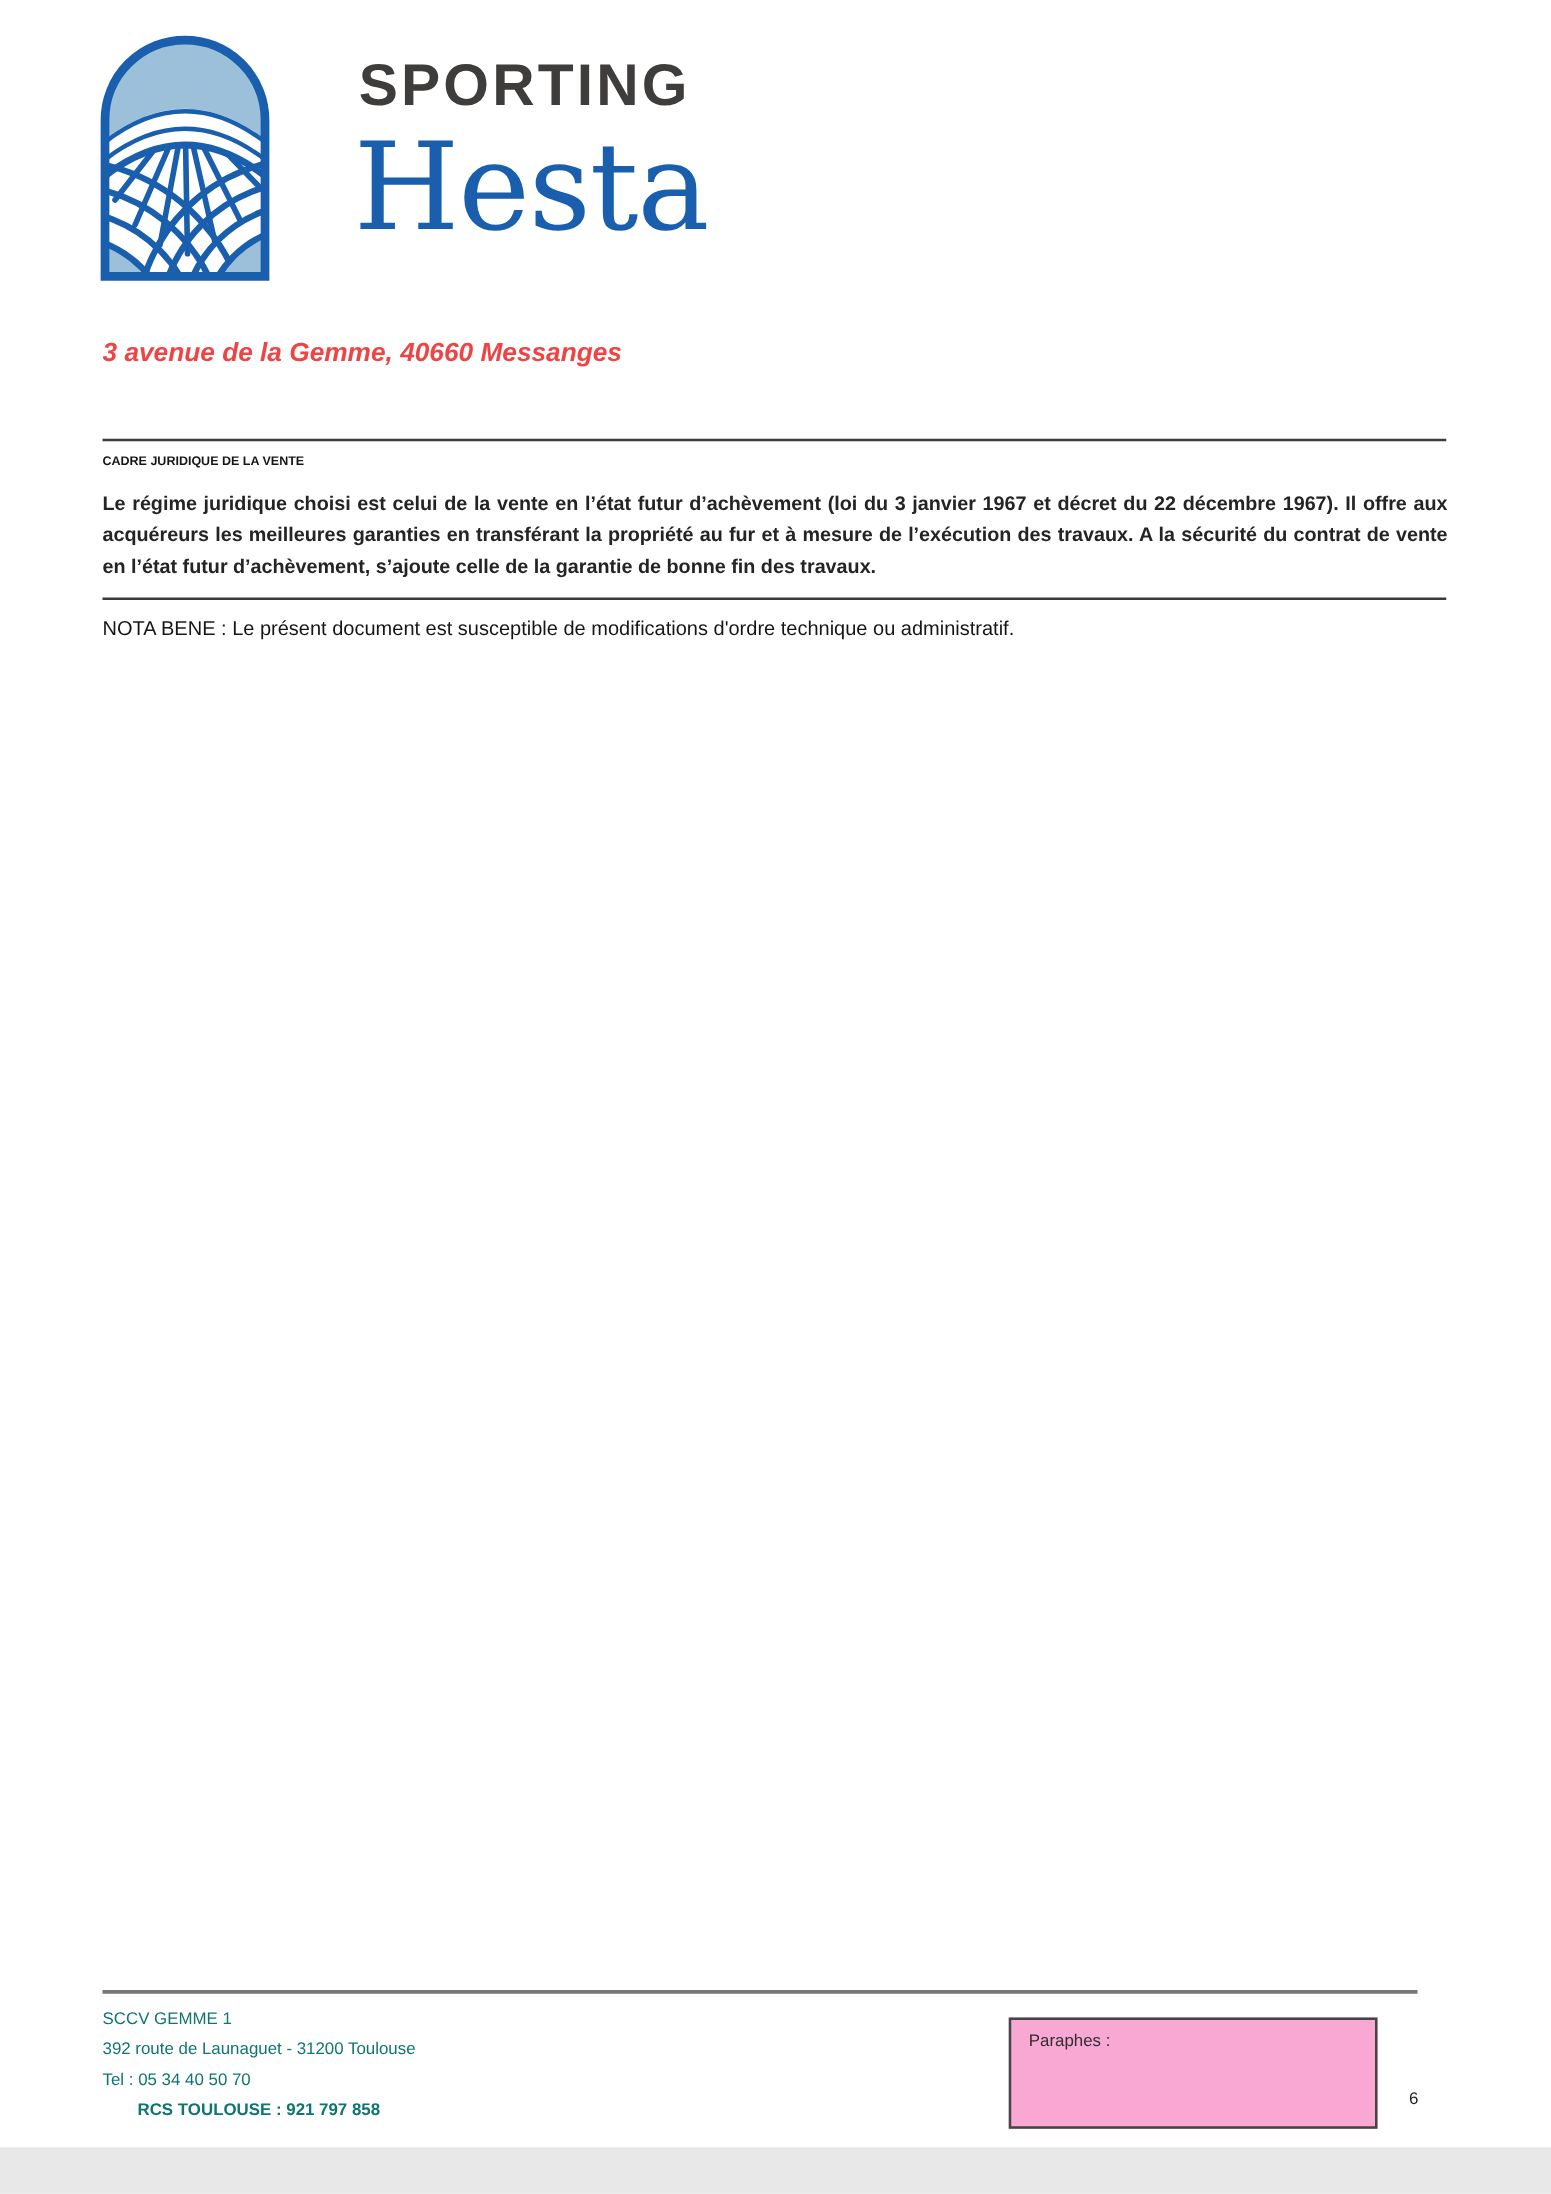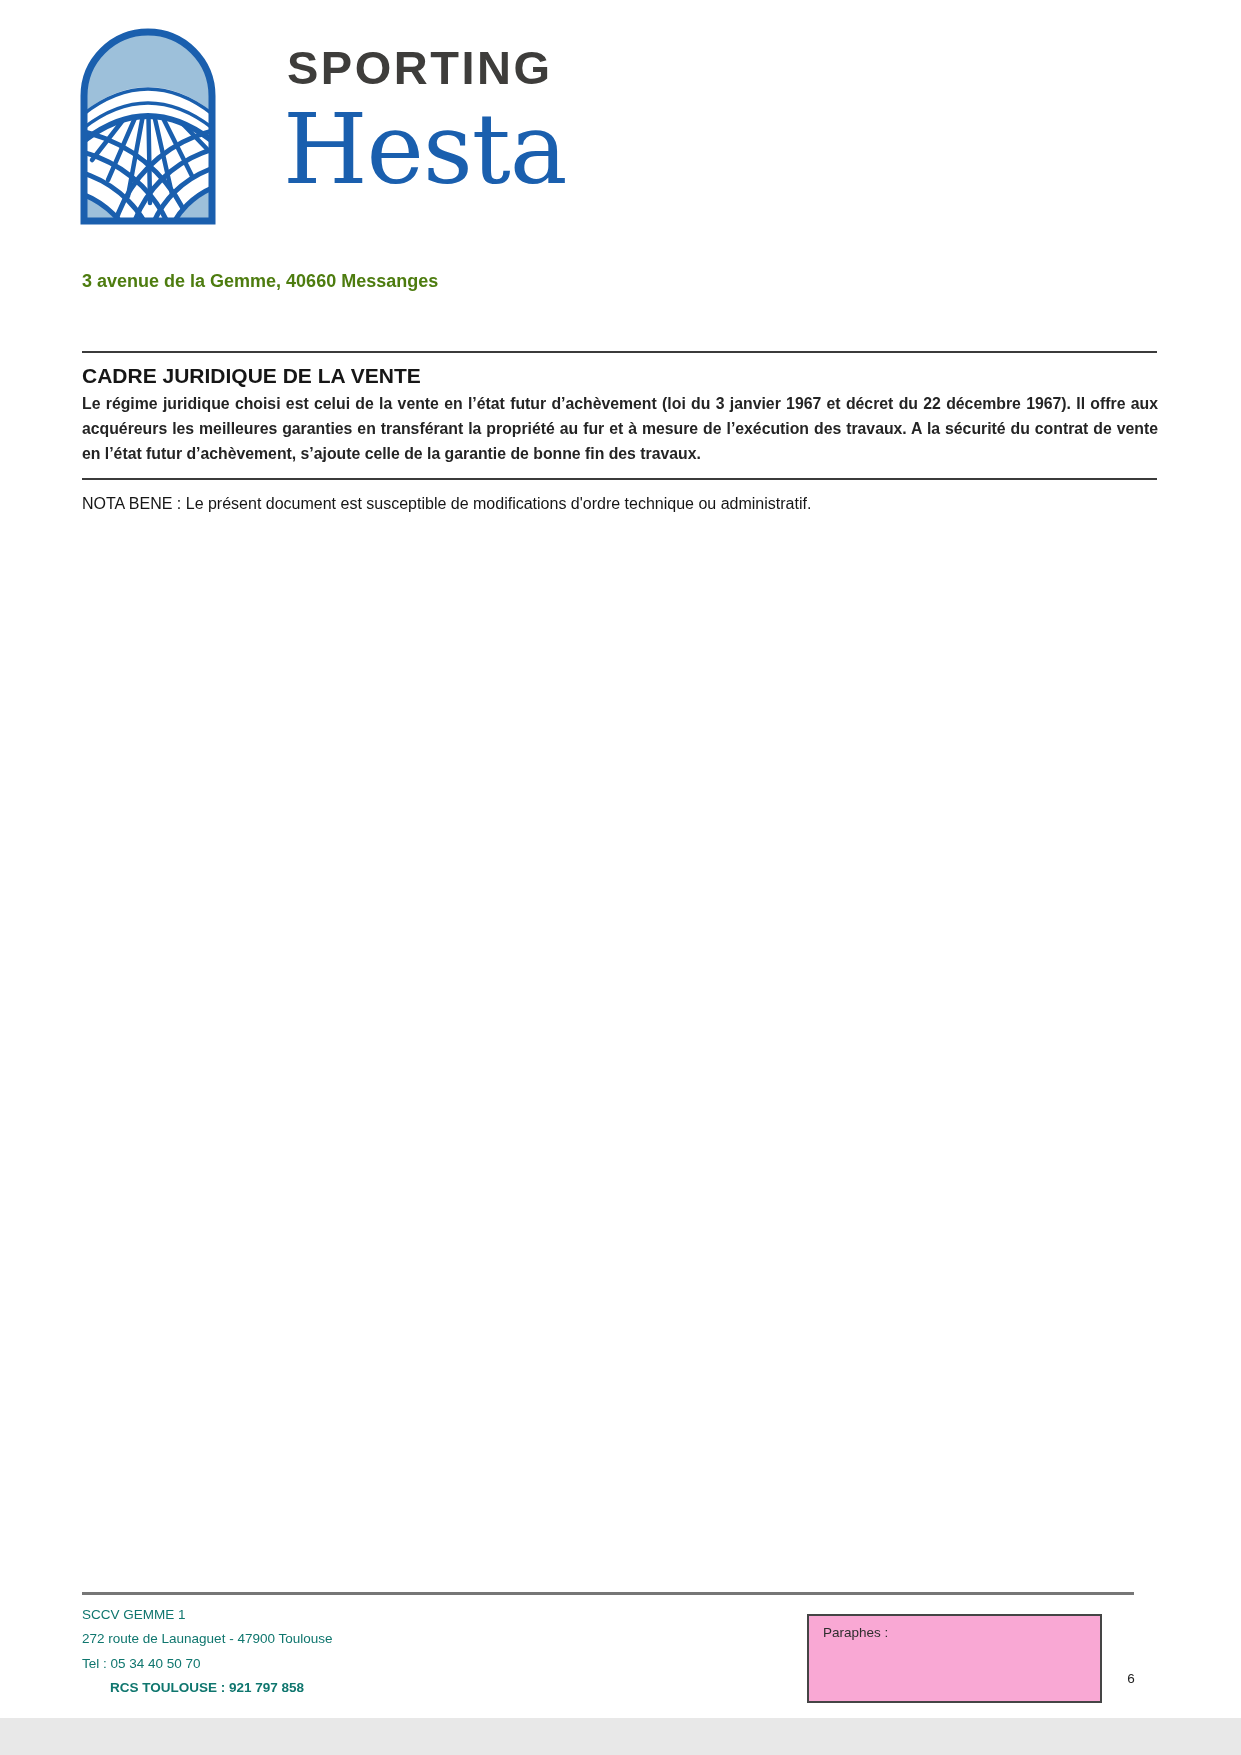--- a/index.html
+++ b/index.html
@@ -27,32 +27,32 @@
     font-size:47px; font-weight:700; letter-spacing:2.5px;
     color:var(--brand-dark); line-height:1; white-space:nowrap;
   }
   .brand-hesta{
     position:absolute; left:283px; top:99px;
     font-family:"DejaVu Serif", serif; font-size:97px; font-weight:400;
     color:var(--brand-blue); line-height:1.05; letter-spacing:-1px; white-space:nowrap;
   }
   .address{
     position:absolute; left:82px; top:271px;
-    font-size:18px; font-weight:700; color:#4d7c0f; white-space:nowrap;
+    font-size:21px; font-weight:700; color:#ef4444; white-space:nowrap;font-style:italic;
   }
 
   
   .rule{ position:absolute; left:82px; width:1075px; border:none; border-top:2px solid var(--rule-dark); }
   .rule-1{ top:351px; }
   .rule-2{ top:478px; }
 
   
   .section-title{
     position:absolute; left:82px; top:364px;
-    font-size:21px; font-weight:700; color:#161616; white-space:nowrap;
+    font-size:10px; font-weight:700; color:#161616; white-space:nowrap;
   }
   .section-body{
     position:absolute; left:82px; top:391px; width:1076px;
     font-size:15.8px; line-height:25.2px; color:#242424; text-align:justify;font-weight:bold;
   }
   .nota{
     position:absolute; left:82px; top:495px;
     font-size:16px; font-weight:400; color:#161616; white-space:nowrap;
   }
 
@@ -140,21 +140,21 @@
 
   <hr class="rule rule-1">
   <h2 class="section-title">CADRE JURIDIQUE DE LA VENTE</h2>
   <p class="section-body">Le régime juridique choisi est celui de la vente en l’état futur d’achèvement (loi du 3 janvier 1967 et décret du 22 décembre 1967). Il offre aux acquéreurs les meilleures garanties en transférant la propriété au fur et à mesure de l’exécution des travaux. A la sécurité du contrat de vente en l’état futur d’achèvement, s’ajoute celle de la garantie de bonne fin des travaux.</p>
   <hr class="rule rule-2">
   <p class="nota">NOTA BENE : Le présent document est susceptible de modifications d'ordre technique ou administratif.</p>
 
   <hr class="footer-rule">
   <div class="footer-block">
     <div>SCCV GEMME 1</div>
-    <div>272 route de Launaguet - 47900 Toulouse</div>
+    <div>392 route de Launaguet - 31200 Toulouse</div>
     <div>Tel : 05 34 40 50 70</div>
     <div class="footer-rcs">RCS TOULOUSE : 921 797 858</div>
   </div>
   <div class="paraphes-box">
     <span class="paraphes-label">Paraphes :</span>
   </div>
   <div class="page-number">6</div>
 
 </div>
 

